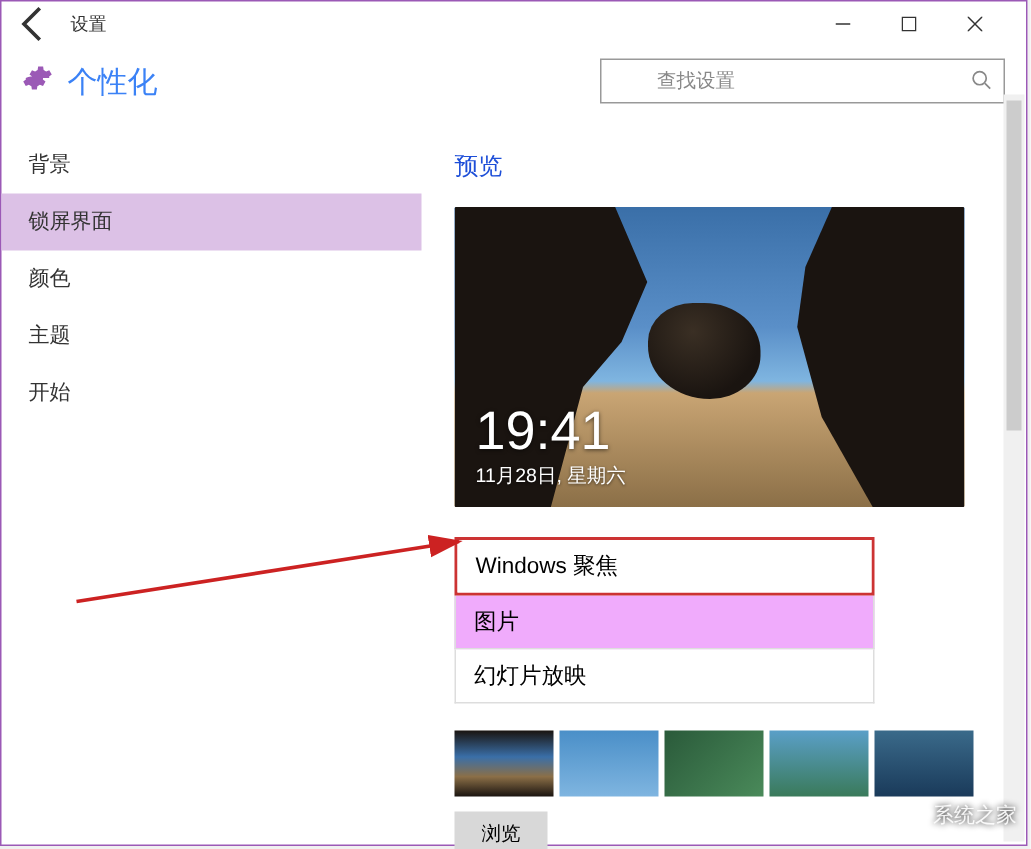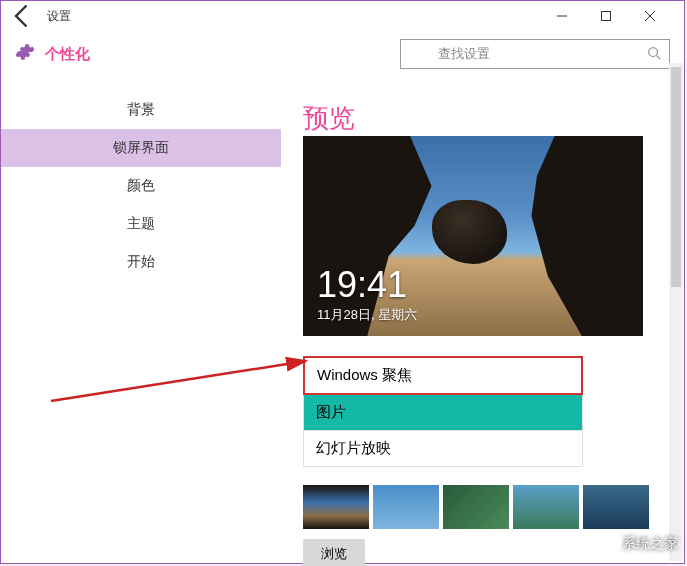--- a/index.html
+++ b/index.html
@@ -7,39 +7,39 @@
 .window { width: 685px; height: 564px; background: #fff; border: 1px solid #9b59b6; position: relative; }
 .titlebar { height: 30px; display: flex; align-items: center; padding: 0 12px 0 8px; font-size: 12px; }
 .back-btn { width: 28px; height: 28px; display: flex; align-items: center; justify-content: center; font-size: 14px; cursor: pointer; }
 .title-text { margin-left: 10px; color: #333; }
 .win-controls { margin-left: auto; display: flex; }
 .win-btn { width: 44px; height: 30px; display: flex; align-items: center; justify-content: center; font-size: 12px; color: #333; }
 .win-btn.close svg, .win-btn svg { width: 10px; height: 10px; }
 .header-row { display: flex; align-items: center; padding: 8px 14px 14px 14px; }
 .gear { color: #9b59b6; margin-right: 10px; }
 .gear svg { width: 20px; height: 20px; }
-.page-title { font-size: 15px; font-weight: 700; color: #ec4899; }
+.page-title { font-size: 20px; font-weight: 400; color: #3b82f6; }
 .search-box { margin-left: auto; width: 270px; height: 30px; border: 1px solid #999; display: flex; align-items: center; padding: 0 8px; color: #888; font-size: 13px; }
 .search-box span:first-child { flex: 1; margin-left: 29px; }
 .content { display: flex; height: calc(100% - 78px); }
-.sidebar { width: 280px; padding-top: 8px; text-align: center; }
+.sidebar { width: 280px; padding-top: 8px; }
 .nav-item { padding: 10px 18px; font-size: 14px; color: #333; cursor: pointer; }
 .nav-item.active { background: #dcc1e6; }
 .main { flex: 1; padding: 18px 22px 0 22px; overflow: hidden; position: relative; }
-.section-h { font-size: 26px; color: #ec4899; }
+.section-h { font-size: 16px; color: #1d4ed8; margin-bottom: 16px; }
 .preview-img { width: 340px; height: 200px; background: linear-gradient(to bottom, #3a6fa8 0%, #5a8fc8 40%, #7fb5e0 58%, #c9a574 62%, #8b6f47 100%); position: relative; border-radius: 1px; overflow: hidden; text-align: right; }
 .cave-l { position: absolute; left: 0; top: 0; width: 42%; height: 100%; background: #1a1410; clip-path: polygon(0 0, 75% 0, 90% 25%, 78% 45%, 60% 60%, 45% 100%, 0 100%); }
 .cave-r { position: absolute; right: 0; top: 0; width: 40%; height: 100%; background: #1a1410; clip-path: polygon(35% 0, 100% 0, 100% 100%, 55% 100%, 30% 70%, 18% 40%, 22% 20%); }
 .rock { position: absolute; left: 38%; top: 32%; width: 22%; height: 32%; background: radial-gradient(ellipse at 40% 30%, #3a2f24 0%, #1a1410 70%); border-radius: 40% 50% 45% 55%; }
 .lock-time { position: absolute; left: 14px; bottom: 30px; color: #fff; font-size: 36px; font-weight: 300; text-shadow: 0 1px 3px rgba(0,0,0,.6); }
 .lock-date { position: absolute; left: 14px; bottom: 12px; color: #fff; font-size: 13px; text-shadow: 0 1px 2px rgba(0,0,0,.6); }
 .dropdown { margin-top: 20px; width: 280px; border: 2px solid #cc3333; position: relative; }
 .dd-item { padding: 8px 12px; font-size: 15px; background: #fff; cursor: pointer; border-bottom: 1px solid #eee; }
 .dd-item:last-child { border-bottom: none; }
-.dd-item.sel { background: #14b8a6; font-family: Liberation Serif, serif; }
+.dd-item.sel { background: #f0abfc; font-family: Liberation Serif, serif; }
 .dd-extra { width: 280px; }
 .dd-extra .dd-item { border: 1px solid #ddd; border-top: none; }
 .thumbs { margin-top: 18px; display: flex; gap: 4px; }
 .thumb { width: 66px; height: 44px; background: #4a7a9a; }
 .thumb.t0 { background: linear-gradient(#1a1410 0%, #3a6fa8 40%, #8b6f47 70%, #1a1410 100%); }
 .thumb.t1 { background: linear-gradient(#4a8fc8, #7fb5e0); }
 .thumb.t2 { background: linear-gradient(135deg, #2a5a3a, #4a8a5a); }
 .thumb.t3 { background: linear-gradient(#5a9fc8, #3a7a5a); }
 .thumb.t4 { background: linear-gradient(#3a6a8a, #1a3a5a); }
 .browse { margin-top: 10px; padding: 6px 18px; background: #d8d8d8; font-size: 13px; display: inline-block; cursor: pointer; }

